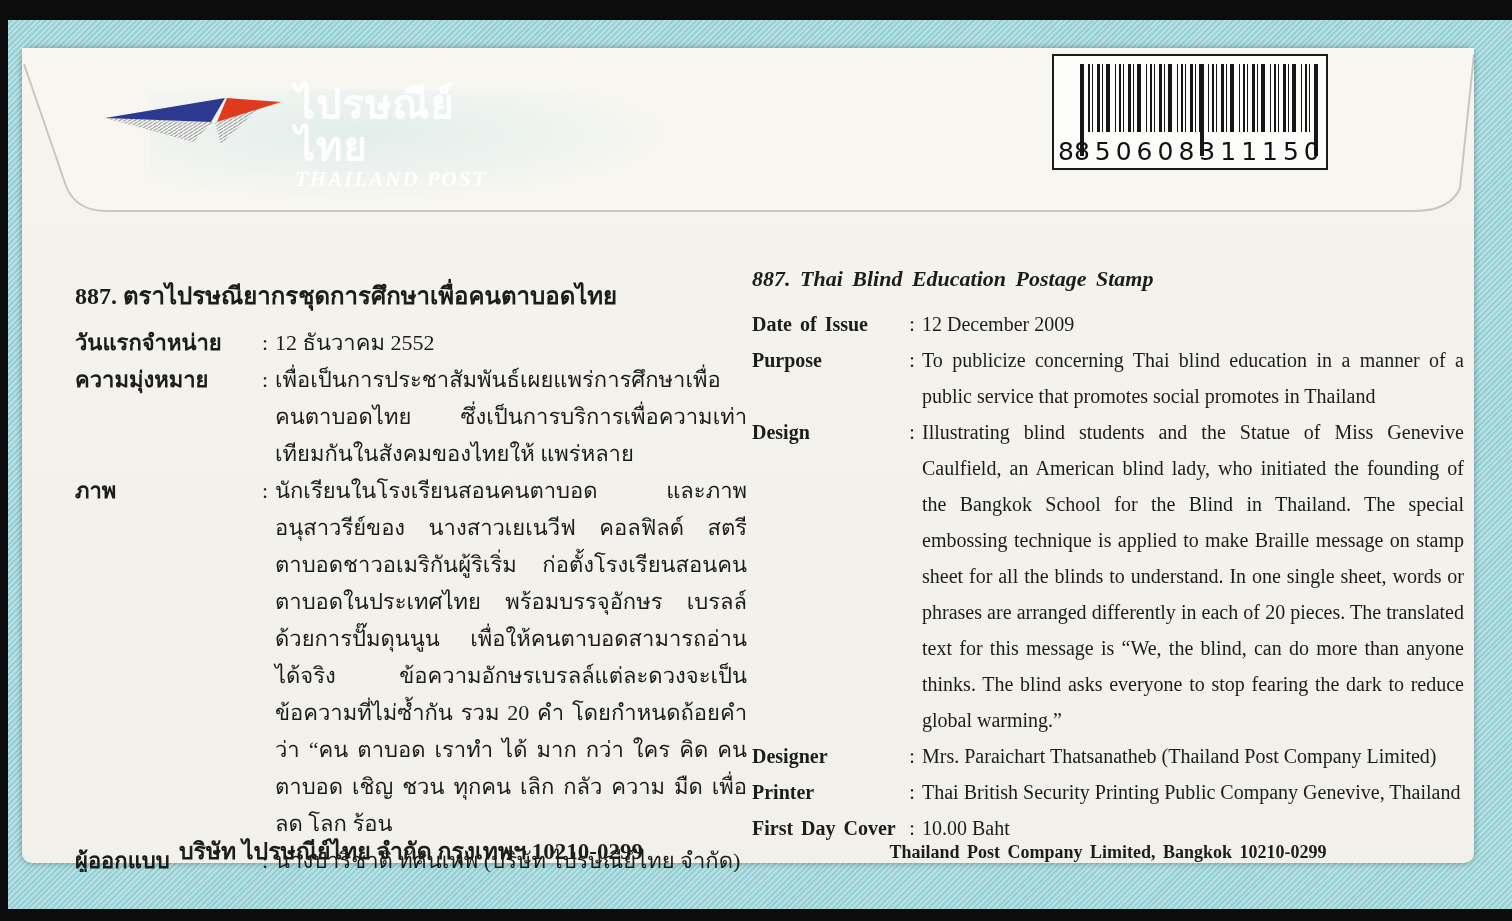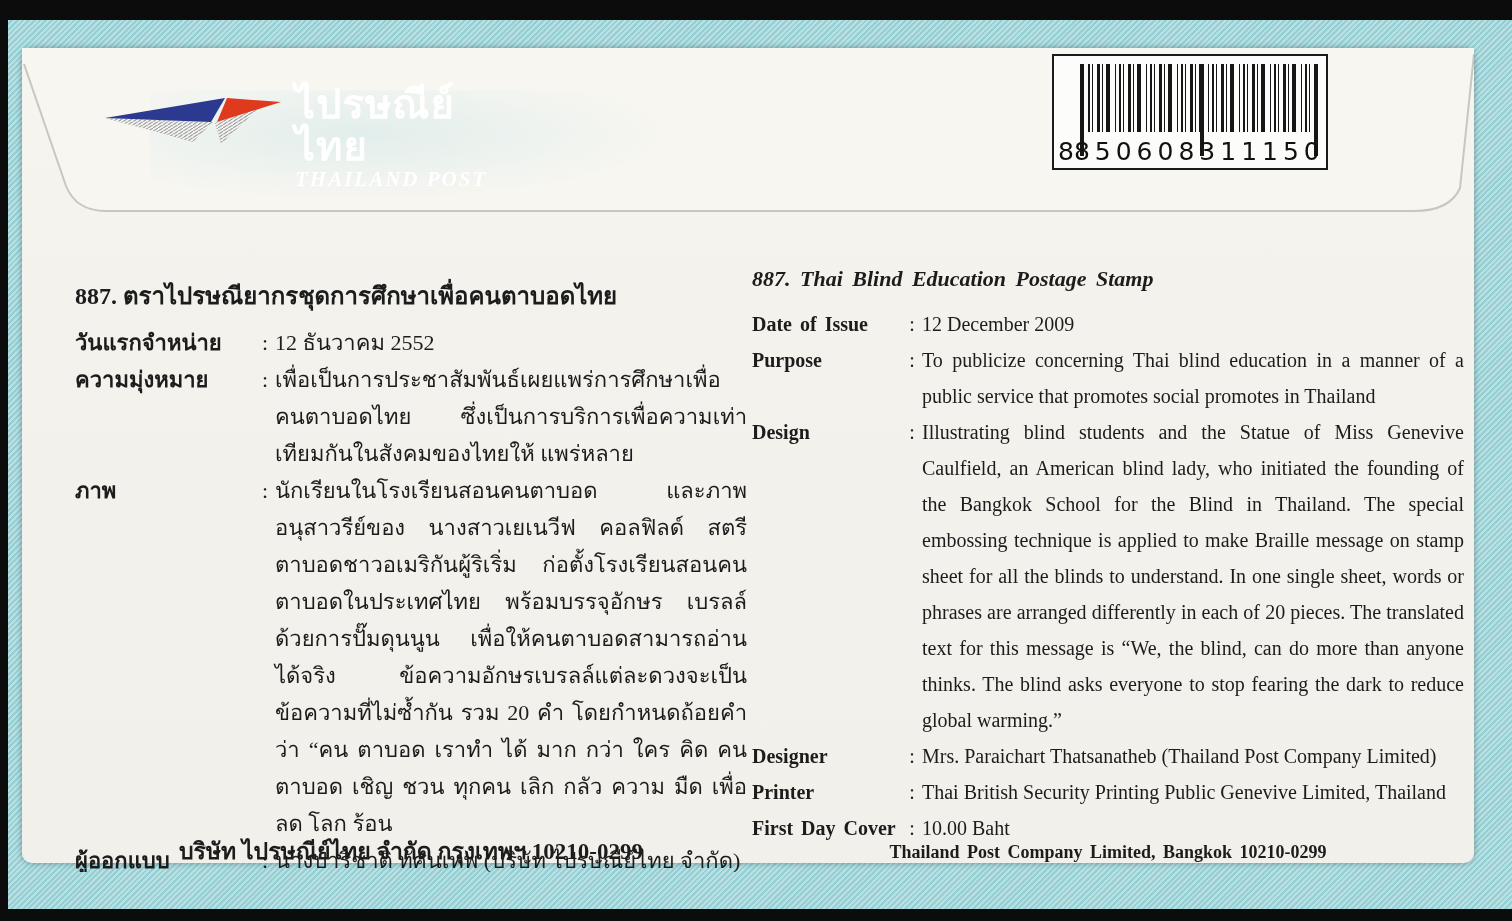--- a/index.html
+++ b/index.html
@@ -146,21 +146,21 @@
       <div class="value">Illustrating blind students and the Statue of Miss Genevive Caulfield, an American blind lady, who initiated the founding of the Bangkok School for the Blind in Thailand. The special embossing technique is applied to make Braille message on stamp sheet for all the blinds to understand. In one single sheet, words or phrases are arranged differently in each of 20 pieces. The translated text for this message is “We, the blind, can do more than anyone thinks. The blind asks everyone to stop fearing the dark to reduce global warming.”</div>
     </div>
     <div class="row">
       <div class="label">Designer</div>
       <div class="colon">:</div>
       <div class="value">Mrs. Paraichart Thatsanatheb (Thailand Post Company Limited)</div>
     </div>
     <div class="row">
       <div class="label">Printer</div>
       <div class="colon">:</div>
-      <div class="value">Thai British Security Printing Public  Genevive Limited, Thailand</div>
+      <div class="value">Thai British Security Printing Public  Company Genevive, Thailand</div>
     </div>
     <div class="row">
       <div class="label">First Day Cover</div>
       <div class="colon">:</div>
       <div class="value">10.00 Baht</div>
     </div>
 
     <div class="col-footer">Thailand Post Company Limited, Bangkok 10210-0299</div>
   </div>
 

